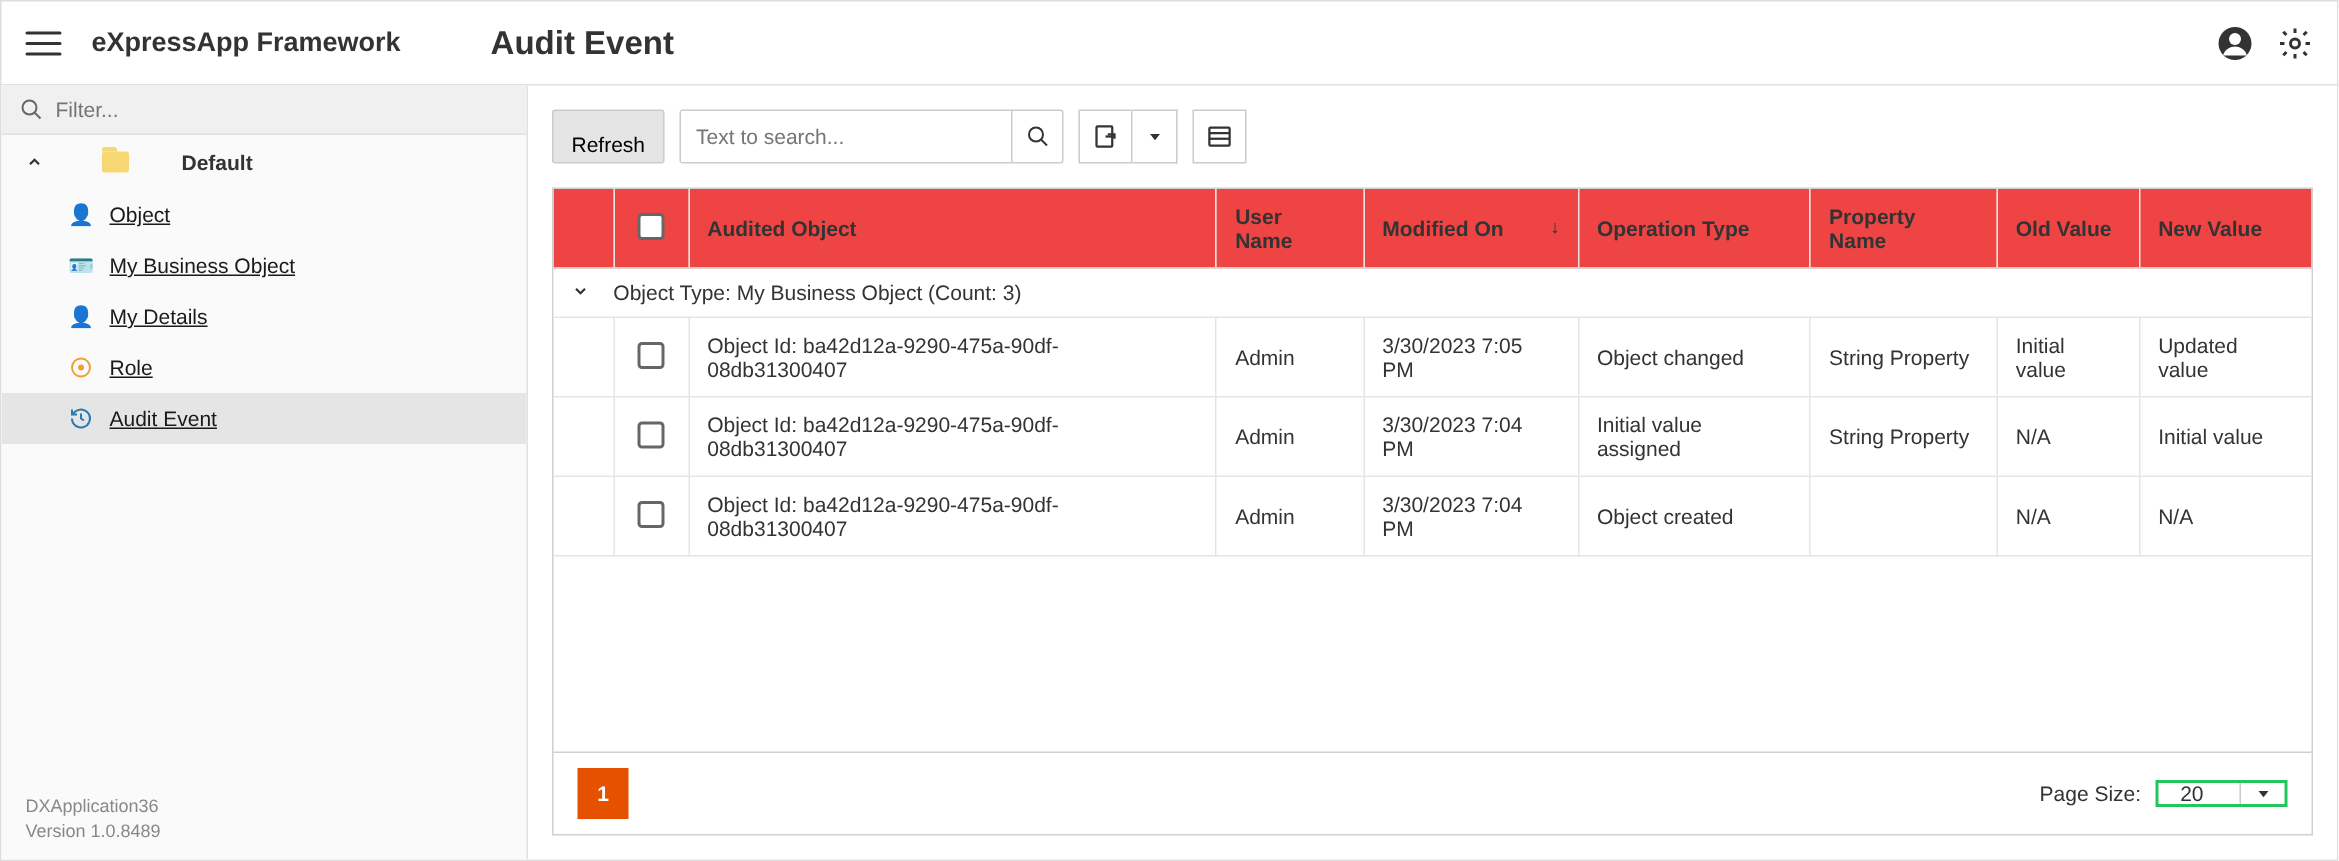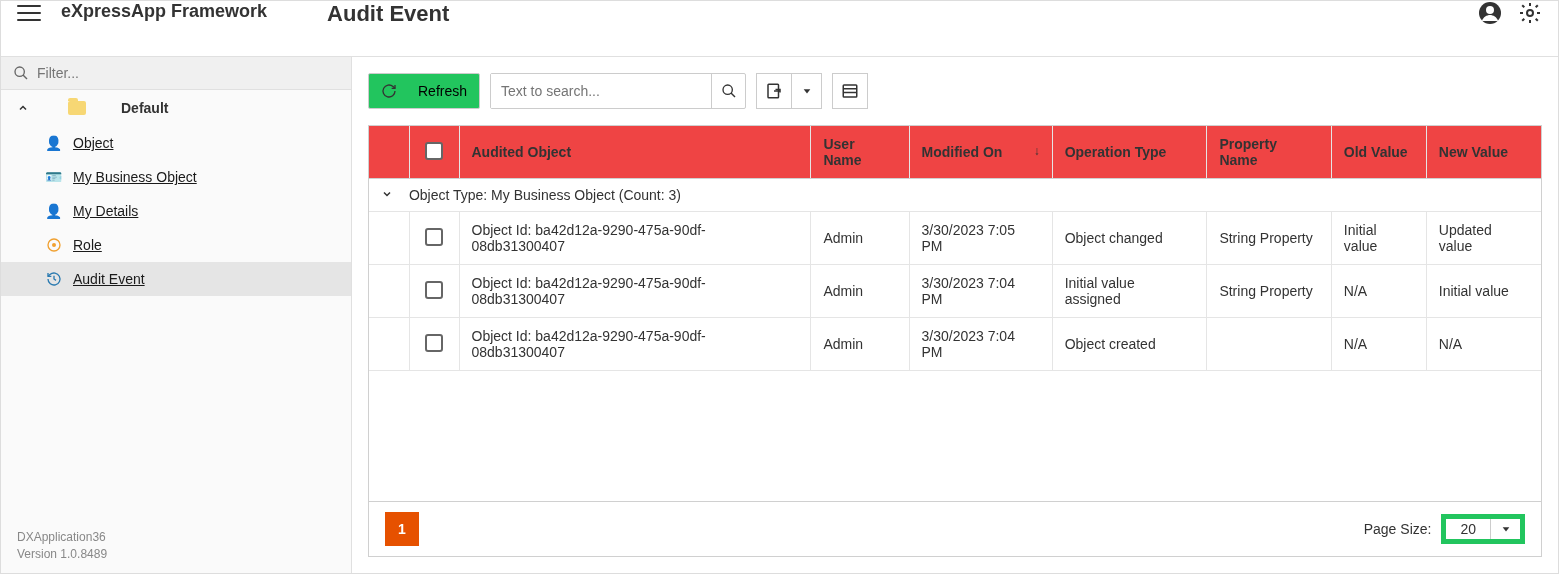--- a/index.html
+++ b/index.html
@@ -1,18 +1,18 @@
 <!DOCTYPE html>
 <html><head>
 <meta charset="utf-8">
 <style>
 * { box-sizing: border-box; margin: 0; padding: 0; }
 body { font-family: 'Segoe UI', Tahoma, sans-serif; font-size: 14px; color: #333; background: #fff; }
 .app { display: flex; flex-direction: column; height: 574px; width: 1559px; border: 1px solid #ddd; }
-.header { display: flex; height: 56px; padding: 0 16px; border-bottom: 1px solid #e0e0e0; }
+.header { display: flex; align-items: center; height: 56px; padding: 0 16px; border-bottom: 1px solid #e0e0e0; }
 .hamburger { width: 24px; height: 24px; margin-right: 20px; cursor: pointer; display: flex; flex-direction: column; justify-content: center; gap: 5px;}
 .hamburger div { height: 2px; background: #333; border-radius: 1px; }
 .app-title { font-size: 18px; font-weight: 700; margin-right: 40px; }
 .page-title { font-size: 22px; font-weight: 600; margin-left: 20px; }
 .header-spacer { flex: 1; }
 .header-icon { width: 24px; height: 24px; margin-left: 16px; cursor: pointer; }
 .body { display: flex; flex: 1; min-height: 0; }
 .sidebar { width: 351px; background: #fafafa; border-right: 1px solid #e0e0e0; display: flex; flex-direction: column; }
 .filter-box { display: flex; align-items: center; padding: 8px 12px; border-bottom: 1px solid #e0e0e0; background: #f0f0f0; }
 .filter-box input { border: none; background: transparent; outline: none; flex: 1; font-size: 14px; margin-left: 8px; color: #333; }
@@ -22,21 +22,21 @@
 .nav-group-header .chev { margin-right: 10px; width: 16px; text-align: center; }
 .folder-icon { width: 18px; height: 14px; background: #f7d774; border-radius: 2px; margin-right: 10px; position: relative; }
 .folder-icon::before { content:''; position:absolute; top:-3px; left:0; width:10px; height:3px; background:#f7d774; border-radius:2px 2px 0 0;}
 .nav-item { display: flex; align-items: center; padding: 8px 16px 8px 44px; cursor: pointer; }
 .nav-item.selected { background: #e5e5e5; }
 .nav-item .nic { width: 18px; height: 18px; margin-right: 10px; display:flex; align-items:center; justify-content:center; font-size:14px;}
 .nav-item a { color: #1a1a1a; text-decoration: underline; }
 .app-footer { padding: 10px 16px; color: #888; font-size: 12px; line-height: 1.4; }
 .main { flex: 1; padding: 16px; display: flex; flex-direction: column; min-width: 0; }
 .toolbar { display: flex; align-items: center; gap: 10px; margin-bottom: 16px; }
-.btn { display: inline-flex; align-items: center; gap: 21px; padding: 6px 12px; border: 1px solid #ccc; background: #22c55e; cursor: pointer; font-size: 14px; border-radius: 2px; height: 36px;}
+.btn { display: inline-flex; align-items: center; gap: 8px; padding: 6px 12px; border: 1px solid #ccc; background: #e5e5e5; cursor: pointer; font-size: 14px; border-radius: 2px; height: 36px; flex-direction: column;}
 .search-group { display: flex; border: 1px solid #ccc; border-radius: 2px; height: 36px;}
 .search-group input { border: none; padding: 6px 10px; outline: none; font-size: 14px; width: 220px; }
 .search-group .sicon { border-left: 1px solid #ccc; width: 34px; display:flex; align-items:center; justify-content:center; cursor:pointer; }
 .export-group { display:flex; height:36px; }
 .export-group .ebox { border:1px solid #ccc; width:36px; display:flex; align-items:center; justify-content:center; cursor:pointer;}
 .export-group .ebox.right { border-left:none; width:30px;}
 .icon-btn { border:1px solid #ccc; width:36px; height:36px; display:flex; align-items:center; justify-content:center; cursor:pointer;}
 .grid-container { border:1px solid #d0d0d0; flex:1; display:flex; flex-direction:column; min-height:0;}
 .group-panel { padding: 16px; border-bottom: 1px solid #d0d0d0;}
 .group-chip { display:inline-flex; align-items:center; gap:8px; padding:6px 12px; border:1px solid #ccc; background:#fff; border-radius:3px; font-size:14px;}
@@ -50,21 +50,21 @@
 .group-row td { padding:8px 12px; background:#fff; border-bottom:1px solid #e5e5e5;}
 .group-row .gchev{ display:inline-block; margin-right:12px; cursor:pointer;}
 tbody td { padding:10px 12px; border-bottom:1px solid #e5e5e5; vertical-align:middle; border-right:1px solid #e5e5e5; font-size:14px;}
 tbody td:last-child{border-right:none;}
 tbody tr.data-row td:first-child{border-left:none;}
 .sort-ind{float:right; font-size:12px;}
 .pager { display:flex; align-items:center; padding:10px 16px; border-top:1px solid #d0d0d0; }
 .page-btn { width:34px; height:34px; background:#e65100; color:#fff; display:flex; align-items:center; justify-content:center; font-weight:600; cursor:pointer;}
 .pager-spacer{flex:1;}
 .page-size-label{margin-right:10px;}
-.page-size-select{display:flex; border:5px solid #22c55e; height:30px;}
+.page-size-select{display:flex; border:2px solid #22c55e; height:18px;gap:10px;}
 .page-size-select .val{padding:4px 14px; display:flex; align-items:center;}
 .page-size-select .dd{border-left:1px solid #ccc; width:30px; display:flex; align-items:center; justify-content:center; cursor:pointer;}
 svg{display:block;}
 </style>
 </head>
 <body>
 
 <div class="app">
   <div class="header">
     <div class="hamburger">

